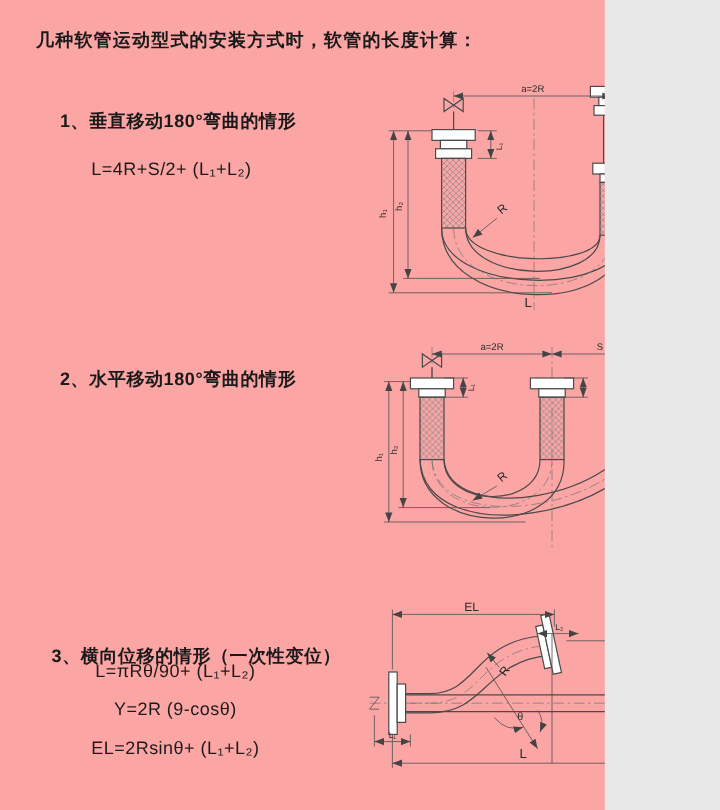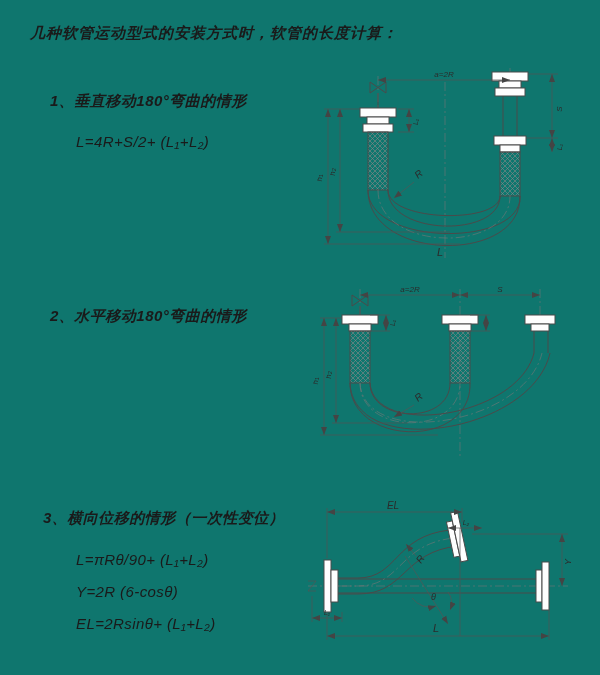--- a/index.html
+++ b/index.html
@@ -1,21 +1,21 @@
 <!DOCTYPE html>
 <html><head>
 <meta charset="utf-8">
 <style>
   html,body{margin:0;padding:0;background:#e8e8e8;}
-  .page{position:relative;width:600px;height:675px;background:#0f766e;overflow:hidden;
-        font-family:"Liberation Sans","DejaVu Sans",sans-serif;color:#1a1a1a;font-style:italic;}
+  .page{position:relative;width:504px;height:675px;background:#fca5a5;overflow:hidden;
+        font-family:"Liberation Sans","DejaVu Sans",sans-serif;color:#1a1a1a;}
   .title{position:absolute;left:30px;top:24px;font-size:15px;font-weight:bold;letter-spacing:1px;}
   .sec-heading{position:absolute;font-size:15px;font-weight:bold;letter-spacing:0.5px;}
   .formulas{position:absolute;font-size:15px;letter-spacing:0.4px;}
-  .formulas div{height:32px;line-height:32px;white-space:pre;}
+  .formulas div{height:32px;line-height:32px;white-space:pre;text-align:center;}
   .diag{position:absolute;}
   svg{display:block;}
   svg text{font-family:"Liberation Sans","DejaVu Sans",sans-serif;fill:#2b2b2b;}
   .ln{stroke:#4a4a4a;stroke-width:1;fill:none;}
   .thin{stroke:#555;stroke-width:0.7;fill:none;}
   .dash{stroke:#777;stroke-width:0.6;fill:none;stroke-dasharray:9 3 2 3;}
   .fl{stroke:#4a4a4a;stroke-width:1;fill:#fefefe;}
 </style>
 </head>
 <body>
@@ -147,24 +147,24 @@
       <text x="102" y="9" font-size="8" text-anchor="middle">a=2R</text>
       <text x="192" y="9" font-size="8" text-anchor="middle">S</text>
       <text x="10" y="98" font-size="8" text-anchor="middle" transform="rotate(-90 10 98)">h₁</text>
       <text x="23" y="92" font-size="8" text-anchor="middle" transform="rotate(-90 23 92)">h₂</text>
       <text x="87" y="40" font-size="7" text-anchor="middle" transform="rotate(-90 87 40)">L₁</text>
       <text x="110" y="119" font-size="10" transform="rotate(-40 110 119)">R</text>
     </g>
   </svg>
   </div>
 
-  <div class="sec-heading" style="left:43px;top:509px;">3、横向位移的情形（一次性变位）</div>
+  <div class="sec-heading" style="left:43px;top:538px;">3、横向位移的情形（一次性变位）</div>
   <div class="formulas" style="left:76px;top:544px;">
     <div>L=πRθ/90+ (L₁+L₂)</div>
-    <div>Y=2R (6-cosθ)</div>
+    <div>Y=2R (9-cosθ)</div>
     <div>EL=2Rsinθ+ (L₁+L₂)</div>
   </div>
 
   <div class="diag" style="left:300px;top:498px;">
   <svg width="290" height="152" viewBox="0 0 290 152">
     <defs>
       <marker id="a3" markerWidth="9" markerHeight="8" refX="8" refY="4" orient="auto-start-reverse" markerUnits="userSpaceOnUse">
         <path d="M0,1 L8,4 L0,7 z" fill="#444"></path>
       </marker>
     </defs>

